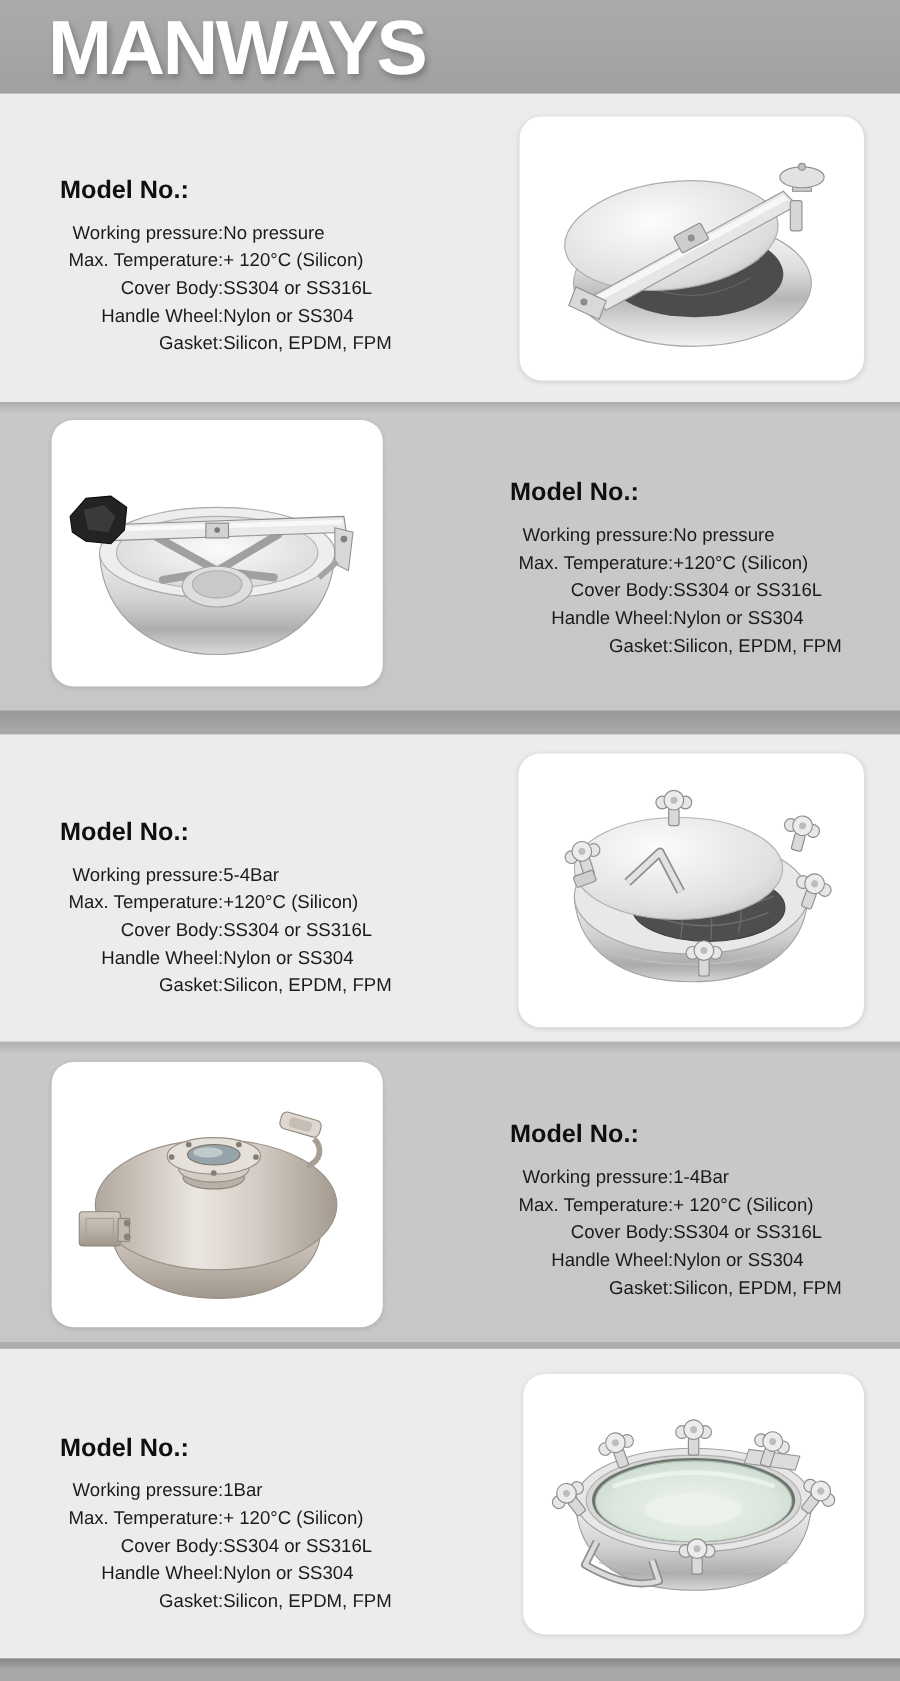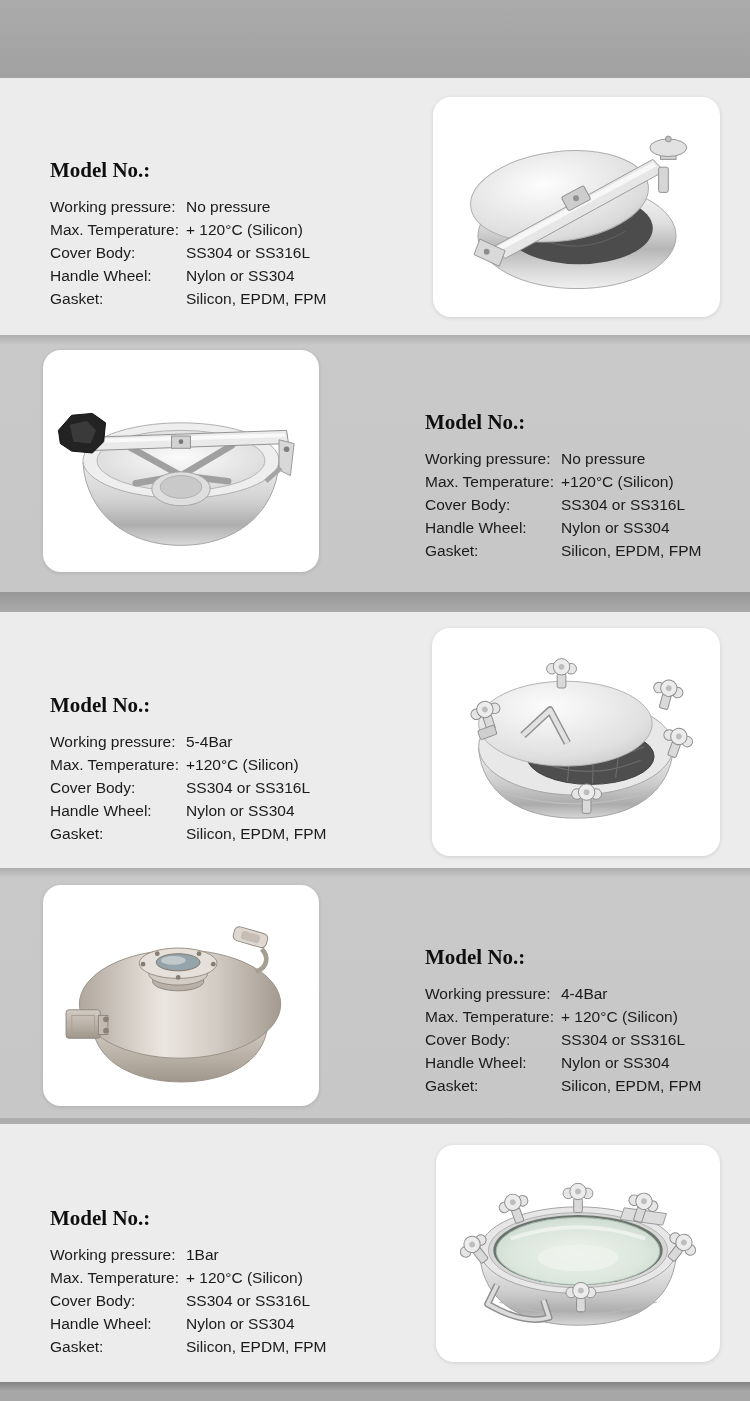--- a/index.html
+++ b/index.html
@@ -22,36 +22,37 @@
         box-shadow:0 1px 4px rgba(0,0,0,.12);
         display:flex;align-items:center;justify-content:center;}
   .card-1{left:433px;top:97px;width:287px;height:220px;}
   .card-2{left:43px;top:350px;width:276px;height:222px;}
   .card-3{left:432px;top:628px;width:288px;height:228px;}
   .card-4{left:43px;top:885px;width:276px;height:221px;}
   .card-5{left:436px;top:1145px;width:284px;height:217px;}
   .card svg{display:block;}
 
   .specs{position:absolute;color:#1b1b1b;}
-  .specs h3{margin:11px 0 12px 0;font-size:21px;font-weight:bold;color:#0f0f0f;font-family:Liberation Serif, serif;}
+  .specs h3{margin:0 0 12px 0;font-size:21px;font-weight:bold;color:#0f0f0f;}
   .specs .row{display:flex;font-size:15.5px;line-height:23px;}
-  .specs .lbl{width:136px;flex:none;}
+  .specs .lbl{width:136px;flex:none;text-align:right;}
   .specs .val{white-space:nowrap;}
   .specs-1{left:50px;top:147px;}
   .specs-2{left:425px;top:399px;}
   .specs-3{left:50px;top:682px;}
   .specs-4{left:425px;top:934px;}
   .specs-5{left:50px;top:1195px;}
 </style>
 </head>
 <body>
 
 <div class="page">
 
   <div class="band header-band"></div>
+  <div class="page-title">MANWAYS</div>
 
   <div class="band gray-band band-2"></div>
   <div class="band divider-23"></div>
   <div class="band gray-band band-4"></div>
   <div class="band divider-45"></div>
   <div class="band footer-band"></div>
 
   <div class="specs specs-1">
     <h3>Model No.:</h3>
     <div class="row">
@@ -280,21 +281,21 @@
       <rect x="52" y="130" width="10" height="20" fill="#c3bbb2" stroke="#8f877d"></rect>
       <circle cx="60" cy="134" r="3" fill="#8a8177"></circle>
         <circle cx="60" cy="146" r="3" fill="#8a8177"></circle>
     </svg>
   </div>
 
   <div class="specs specs-4">
     <h3>Model No.:</h3>
     <div class="row">
       <span class="lbl">Working pressure:</span>
-      <span class="val">4-4Bar</span>
+      <span class="val">1-4Bar</span>
       </div>
     <div class="row">
       <span class="lbl">Max. Temperature:</span>
       <span class="val">+ 120°C (Silicon)</span>
       </div>
     <div class="row">
       <span class="lbl">Cover Body:</span>
       <span class="val">SS304 or SS316L</span>
       </div>
     <div class="row">

